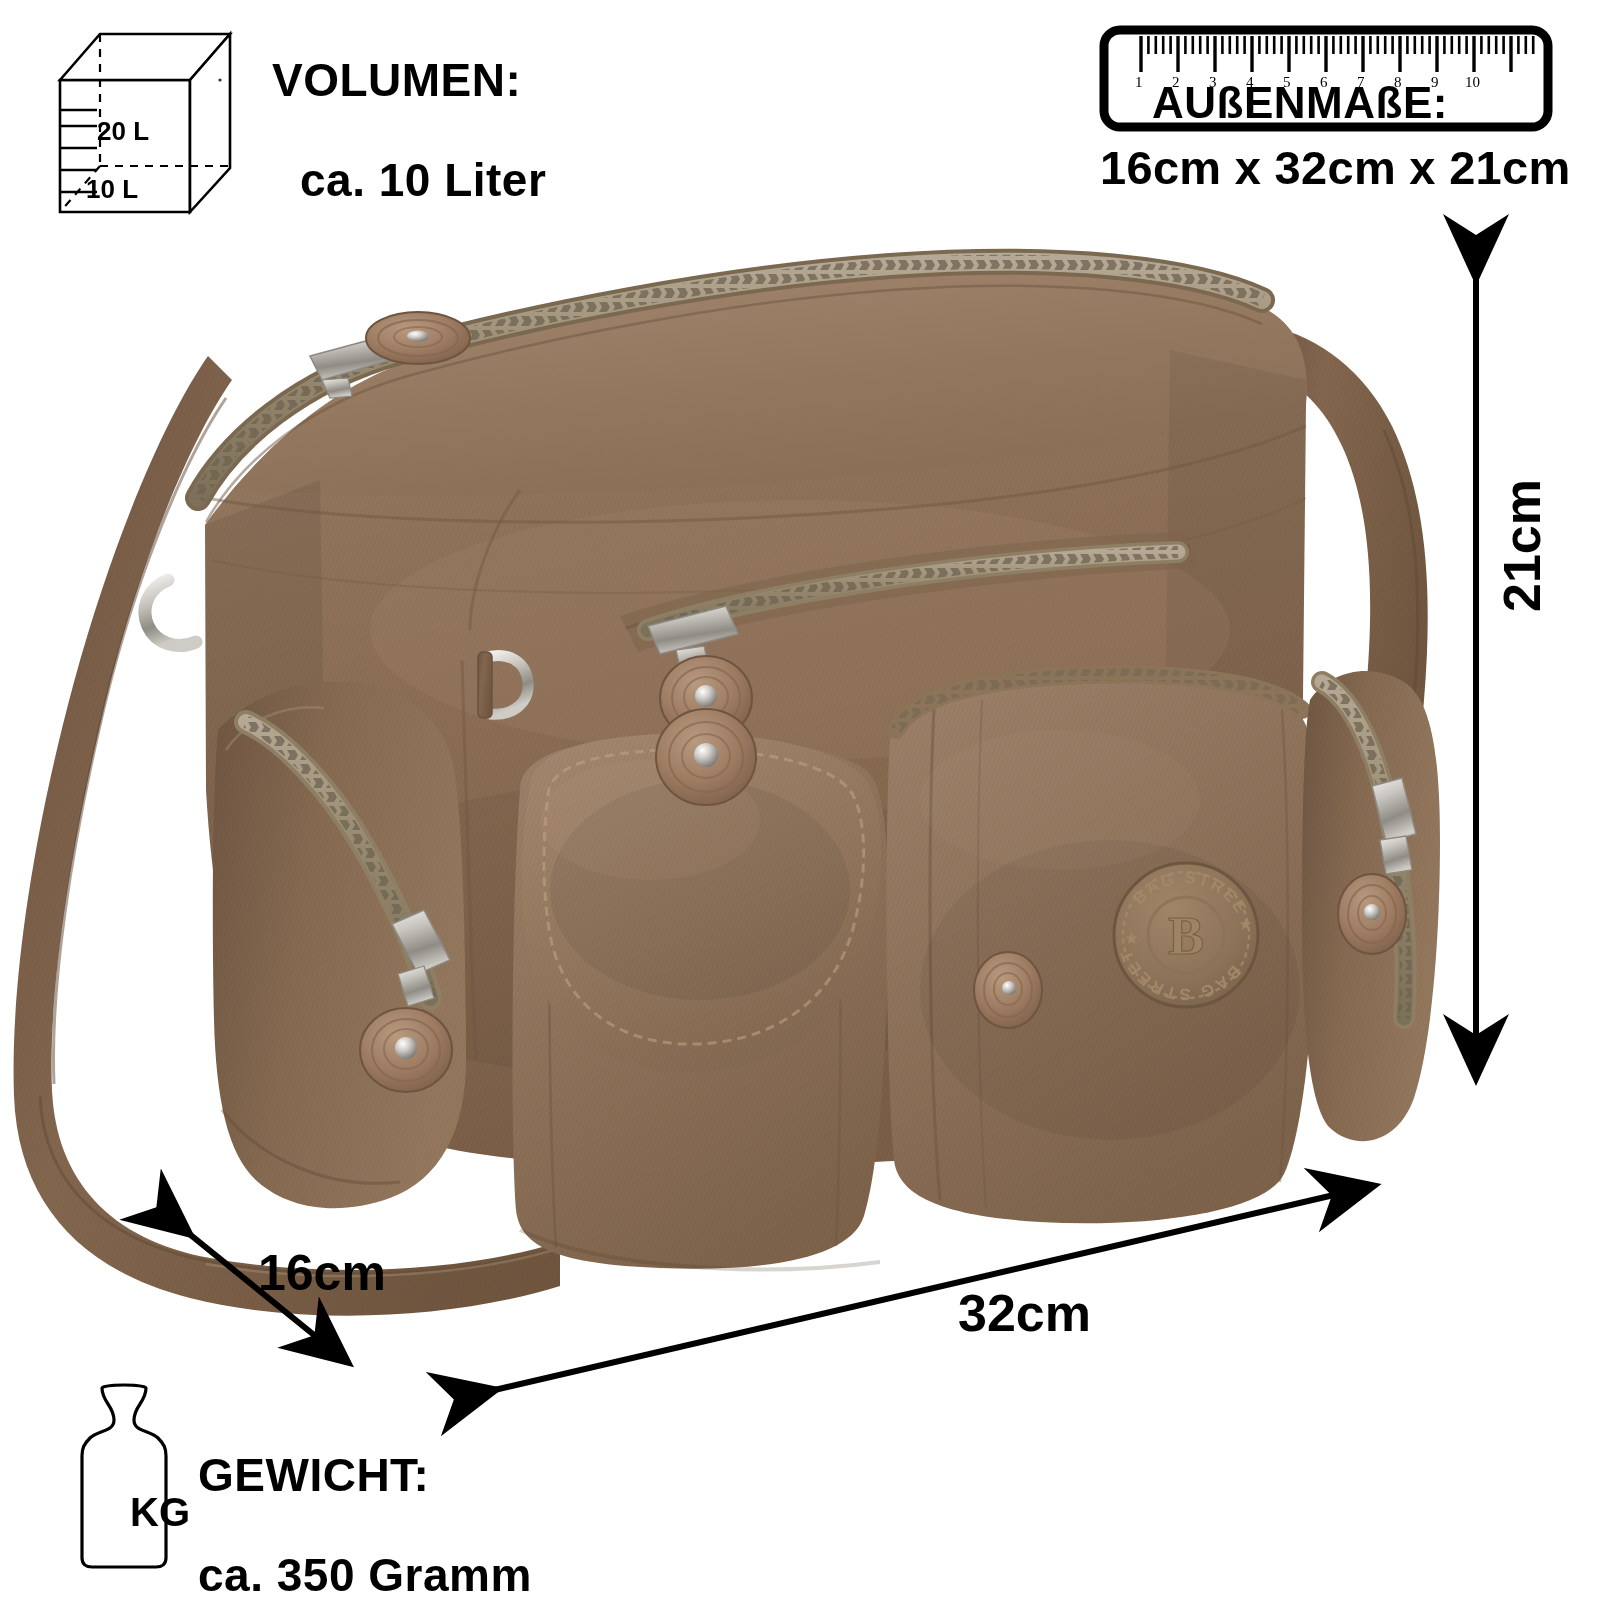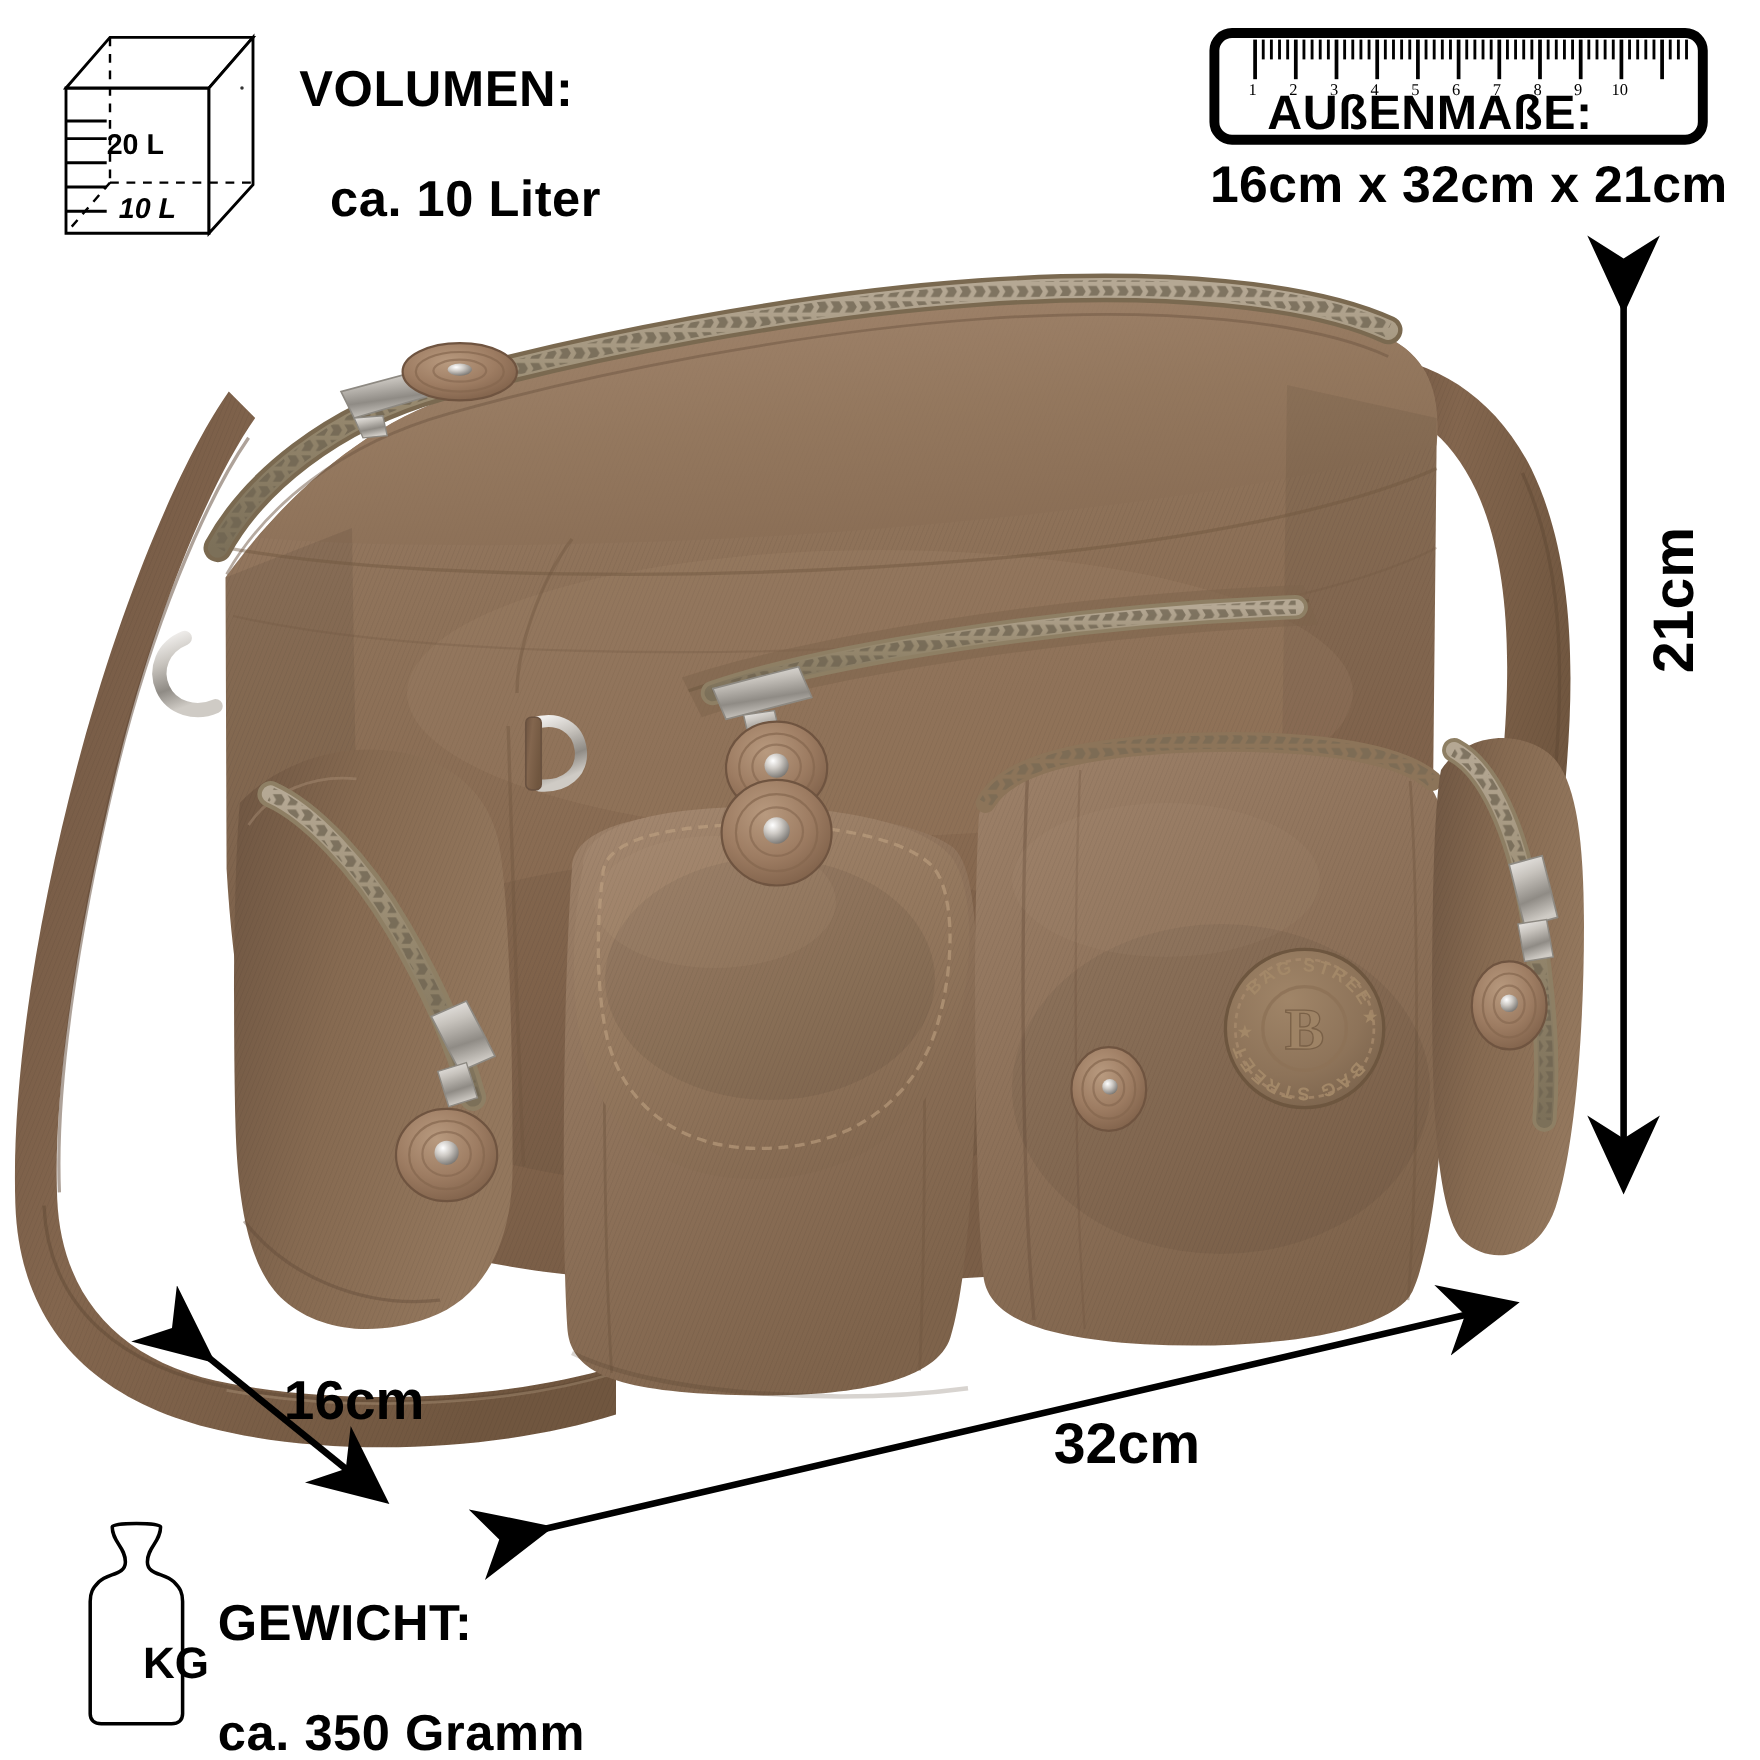--- a/index.html
+++ b/index.html
@@ -69,21 +69,21 @@
     <line x1="58" y1="144" x2="18" y2="190" stroke="#000" stroke-width="2.2" stroke-dasharray="8,7"></line>
 
     <line x1="18" y1="148" x2="55" y2="148" stroke="#000" stroke-width="2.6"></line>
     <line x1="18" y1="170" x2="55" y2="170" stroke="#000" stroke-width="2.6"></line>
     <line x1="18" y1="126" x2="55" y2="126" stroke="#000" stroke-width="2.6"></line>
     <line x1="18" y1="104" x2="55" y2="104" stroke="#000" stroke-width="2.6"></line>
     <line x1="18" y1="88" x2="55" y2="88" stroke="#000" stroke-width="2.6"></line>
     <circle cx="178" cy="58" r="1.6" fill="#333"></circle>
   </svg>
   <span class="lbl" style="left:55px;top:94px;">20 L</span>
-  <span class="lbl" style="left:66px;top:152px;font-style:italic;">10 L</span>
+  <span class="lbl" style="left:44px;top:152px;">10 L</span>
 </div>
 
 <div class="abs" id="volumen-block">
   <div class="info-title">VOLUMEN:</div>
   <div class="info-value">ca. 10 Liter</div>
 </div>
 
 <div class="abs" id="ruler-icon">
   <svg width="452" height="105" viewBox="0 0 452 105" aria-hidden="true">
     <rect x="4" y="4" width="444" height="97" rx="16" ry="16" fill="#ffffff" stroke="#000" stroke-width="9"></rect>

